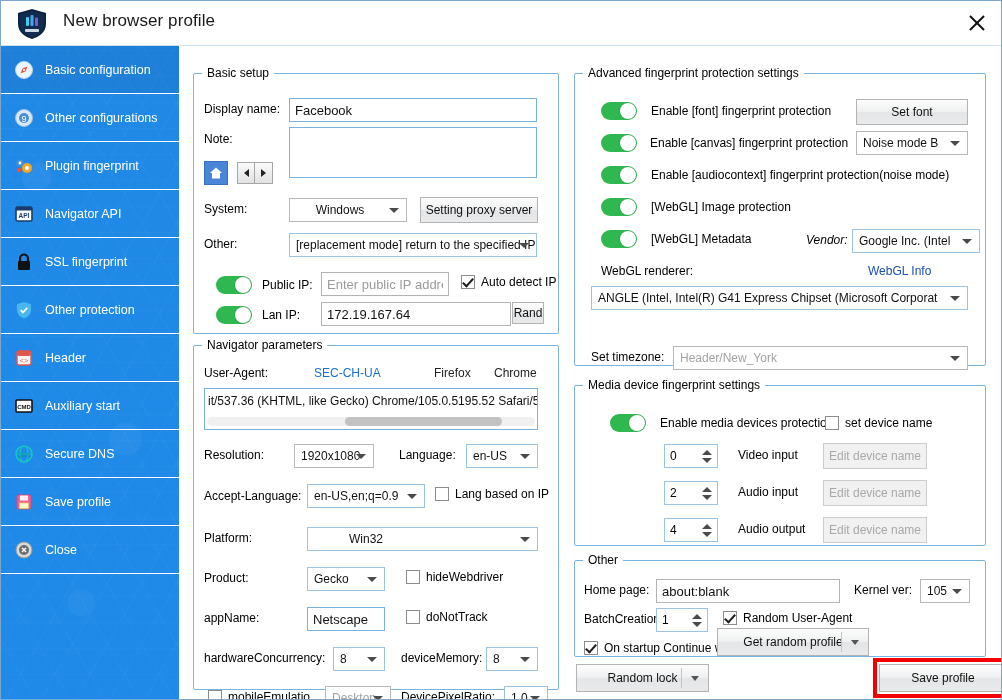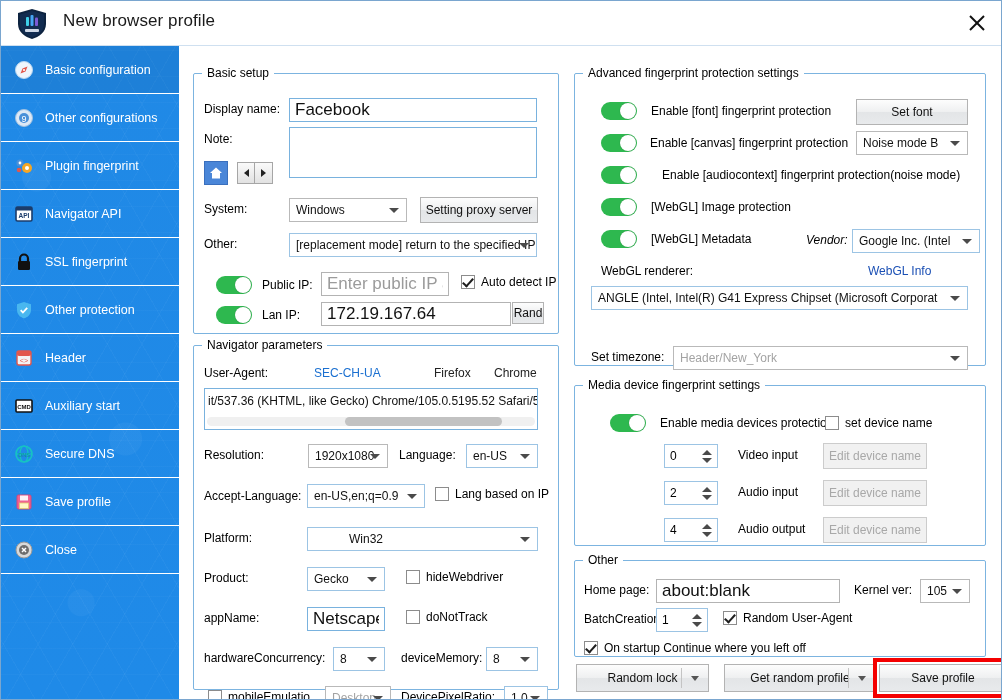--- a/index.html
+++ b/index.html
@@ -111,21 +111,21 @@
   }
 
   .row { position: absolute; display: flex; align-items: center; }
   .lbl { font-size: 12px; color:#000; white-space: nowrap; }
 
   input.txt, .fakeinput {
     box-sizing: border-box;
     border: 1px solid #79b2de;
     background: #fff;
     font-family: "Liberation Sans", sans-serif;
-    font-size: 17px;
+    font-size: 13px;
     padding: 0 5px;
     color: #111;
     height: 24px;
     line-height: 22px;
     outline: none;
   }
   input.txt.gray { border: 1px solid #b3b3b3; }
   input.txt::placeholder { color: #9b9b9b; }
 
   textarea.note {
@@ -482,21 +482,21 @@
             </span>
           <span class="nav-sq">
               <i class="tri-r"></i>
             </span>
         </span>
       </div>
 
       <div class="row" style="left:10px; top:122px;">
         <span class="lbl">System:</span>
       </div>
-      <div class="combo gray" style="position:absolute; left:95px; top:118px; width:118px;">
+      <div class="combo gray" style="position:absolute; left:95px; top:118px; width:118px;justify-content:center;">
         <span>Windows</span>
         <i class="arrow"></i>
       </div>
       <div class="btn" style="position:absolute; left:226px; top:117px; width:118px;">Setting proxy server</div>
 
       <div class="row" style="left:10px; top:157px;">
         <span class="lbl">Other:</span>
       </div>
       <div class="combo" style="position:absolute; left:95px; top:153px; width:248px;">
         <span>[replacement mode] return to the specified IP</span>
@@ -544,21 +544,21 @@
       <div class="ua-wrap" style="left:10px; top:36px; width:334px; height:42px;">
         <div class="ua-text">it/537.36 (KHTML, like Gecko) Chrome/105.0.5195.52 Safari/537.36</div>
         <div class="ua-scroll">
           <div class="ua-thumb"></div>
         </div>
       </div>
 
       <div class="row" style="left:10px; top:96px;">
         <span class="lbl">Resolution:</span>
       </div>
-      <div class="combo gray" style="position:absolute; left:114px; top:92px; width:80px;">
+      <div class="combo gray" style="position:absolute; left:100px; top:92px; width:80px;">
         <span>1920x1080</span>
         <i class="arrow"></i>
       </div>
       <div class="row" style="left:205px; top:96px;">
         <span class="lbl">Language:</span>
       </div>
       <div class="combo" style="position:absolute; left:272px; top:92px; width:72px;">
         <span>en-US</span>
         <i class="arrow"></i>
       </div>
@@ -651,21 +651,21 @@
         <span class="toggle">
             <i class="knob"></i>
           </span>
         <span class="lbl">Enable [canvas] fingerprint protection</span>
       </div>
       <div class="combo gray" style="position:absolute; left:281px; top:51px; width:112px;">
         <span>Noise mode B</span>
         <i class="arrow"></i>
       </div>
 
-      <div class="row" style="left:26px; top:86px; gap:25px;">
+      <div class="row" style="left:26px; top:86px; gap:14px;">
         <span class="toggle">
             <i class="knob"></i>
           </span>
         <span class="lbl">Enable [audiocontext] fingerprint  protection(noise mode)</span>
       </div>
 
       <div class="row" style="left:26px; top:118px; gap:14px;">
         <span class="toggle">
             <i class="knob"></i>
           </span>
@@ -793,21 +793,21 @@
         <span class="lbl">On startup Continue where you left off</span>
       </div>
     </fieldset>
 
     <div class="splitbtn" style="position:absolute; left:397px; top:618px; width:133px; height:28px;">
       <span>Random lock</span>
       <i class="sep"></i>
       <i class="arrow"></i>
     </div>
 
-    <div class="splitbtn" style="position:absolute; left:538px; top:618px; width:152px; height:28px;margin-left:7px;">
+    <div class="splitbtn" style="position:absolute; left:538px; top:582px; width:152px; height:28px;">
       <span>Get random profile</span>
       <i class="sep"></i>
       <i class="arrow"></i>
     </div>
 
     <div class="btn" style="position:absolute; left:700px; top:618px; width:128px; height:28px;">Save profile</div>
     <div class="redbox" style="left:694px; top:612px; width:140px; height:40px;"></div>
 
   </div>
 </div>

